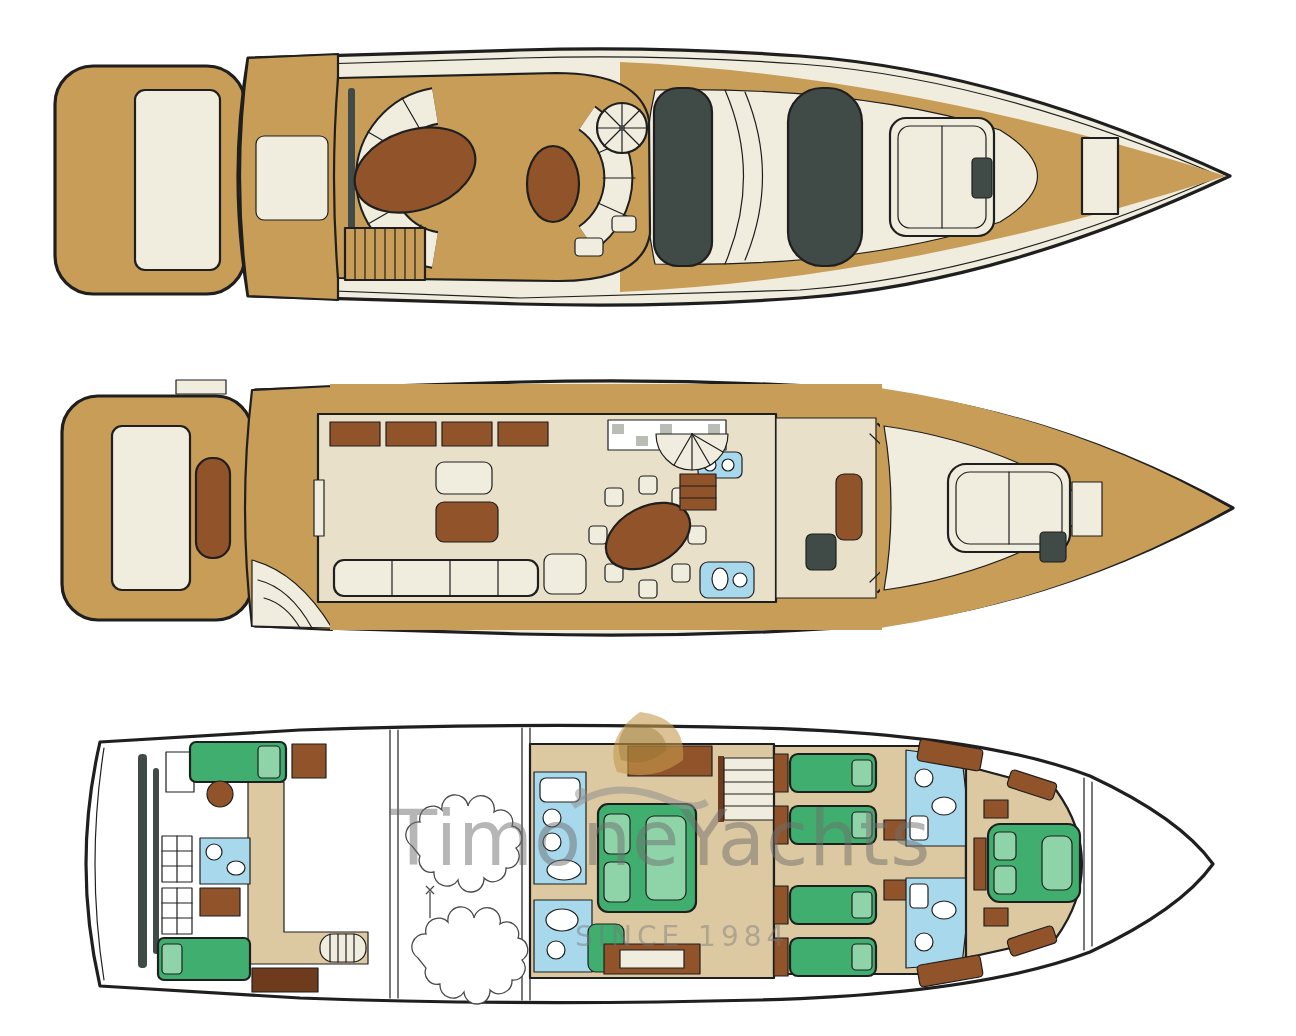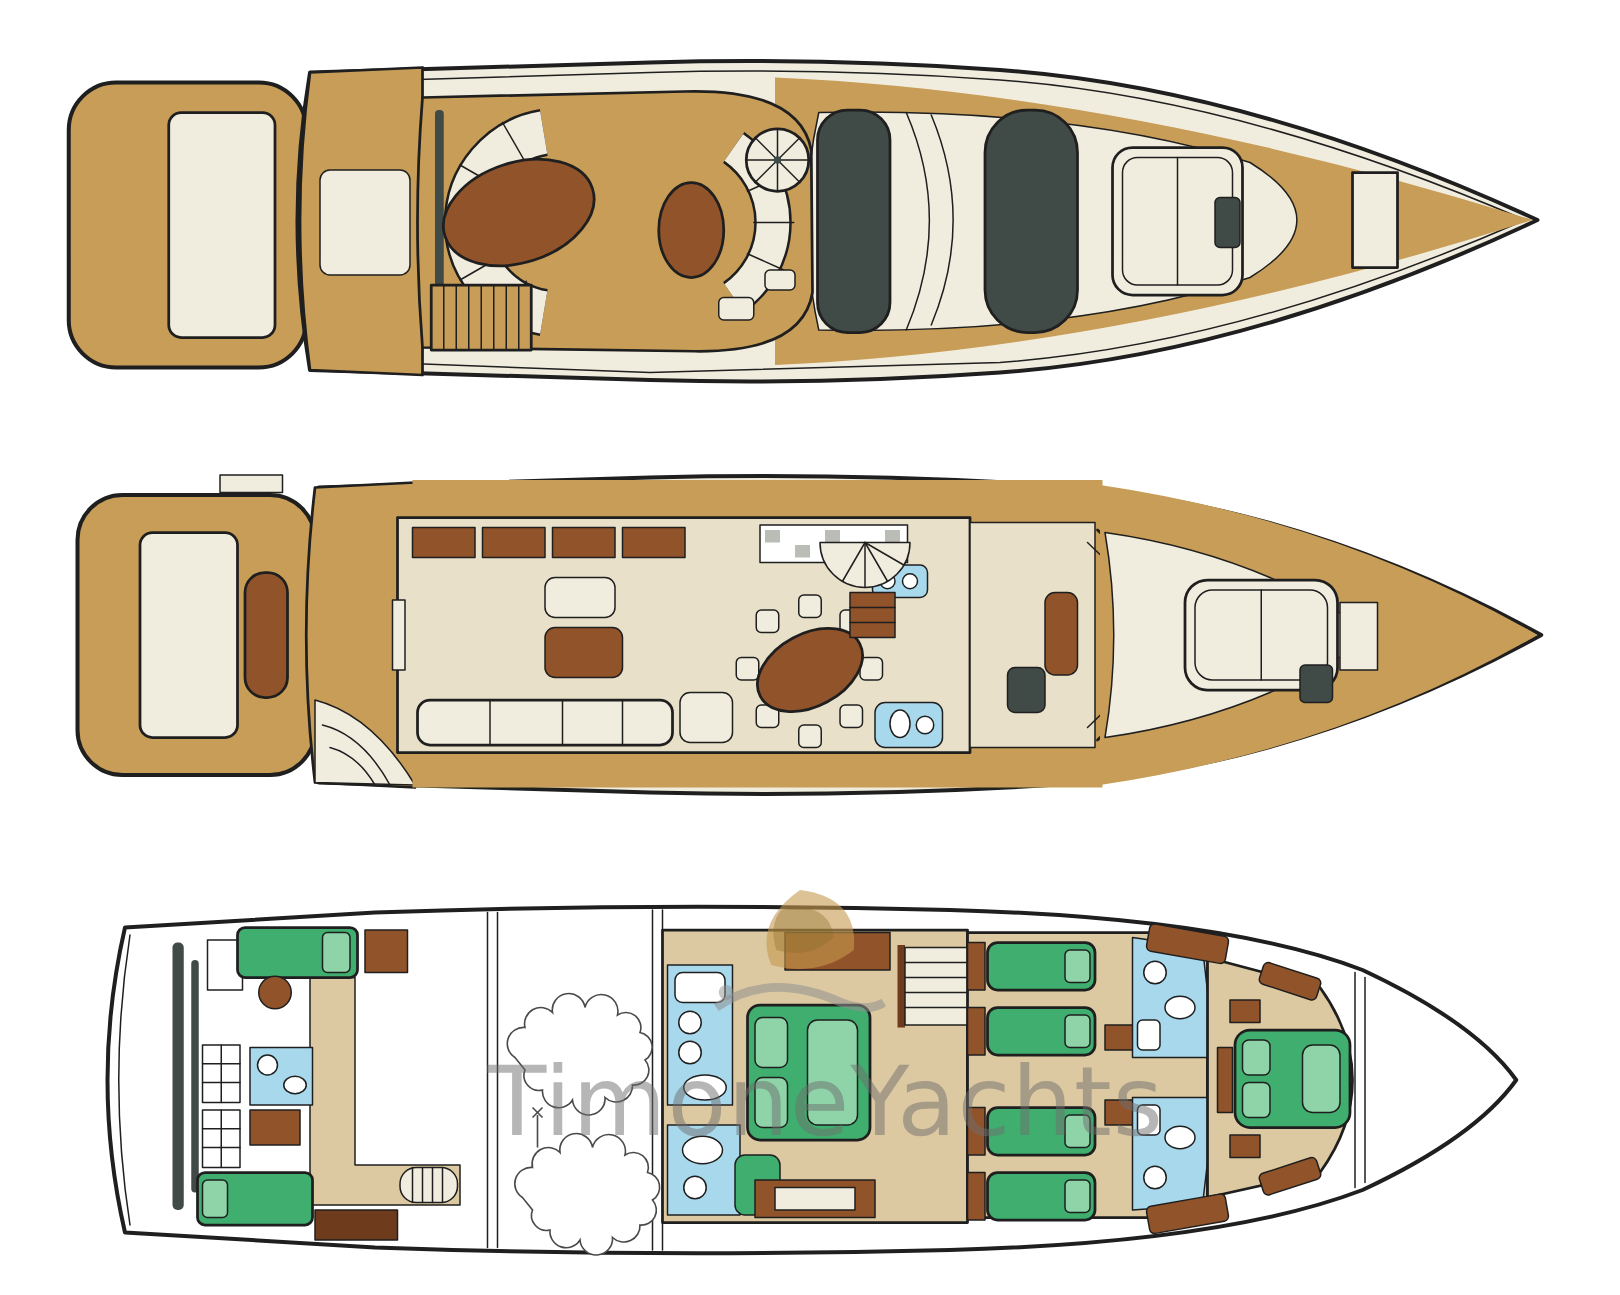--- a/index.html
+++ b/index.html
@@ -7,21 +7,21 @@
          font-family:"DejaVu Sans","Liberation Sans",sans-serif;}
   .deck{position:absolute;left:0;width:1296px;}
   
   .f-teak{fill:var(--teak)} .f-cream{fill:var(--cream)} .f-beige{fill:var(--beige)}
   .f-beige2{fill:var(--beige2)} .f-wood{fill:var(--wood)} .f-wood2{fill:var(--wood2)}
   .f-char{fill:var(--charcoal)} .f-green{fill:var(--green)} .f-green2{fill:var(--green2)}
   .f-blue{fill:var(--blue)} .f-white{fill:#ffffff} .f-none{fill:none}
   .ln1,.ln2,.ln3{stroke:var(--ln);stroke-linejoin:round;stroke-linecap:round}
   .ln1{stroke-width:1.2}.ln2{stroke-width:2.2}.ln3{stroke-width:3.2}
   .thin{stroke:#4a4a4a;stroke-width:1.3}
-  .wm-brand{position:absolute;left:390px;top:838px;font-size:77px;font-weight:400;
+  .wm-brand{position:absolute;left:390px;top:794px;font-size:77px;font-weight:400;
             color:rgba(110,110,110,.5);letter-spacing:1px;white-space:nowrap;z-index:6;}
   .wm-tag{position:absolute;left:575px;top:920px;font-size:28px;font-weight:400;
           color:rgba(120,120,120,.45);letter-spacing:5px;white-space:nowrap;z-index:6;}
   .wm-logo{position:absolute;left:555px;top:698px;z-index:6;}
 </style>
 </head>
 <body>
 
 <div class="stage">
 
@@ -321,14 +321,15 @@
     </g>
   </svg>
 
   <svg class="wm-logo" width="170" height="140" viewBox="0 0 170 140">
     <path d="M85,14 Q132,20 128,62 Q100,84 62,74 Q48,40 85,14 Z" fill="var(--wmtan)" opacity="0.6"></path>
     <path d="M70,30 Q108,22 112,52 Q92,70 66,62 Q60,42 70,30 Z" fill="#8a6a28" opacity="0.35"></path>
     <path d="M18,108 Q60,78 118,104 Q140,112 152,104" fill="none" stroke="#8f8f8f" stroke-width="7" opacity="0.55"></path>
     <circle cx="26" cy="96" r="6" fill="#8f8f8f" opacity="0.5"></circle>
   </svg>
   <div class="wm-brand">TimoneYachts</div>
+  <div class="wm-tag">SINCE 1984</div>
 
 </div>
 
 </body></html>

